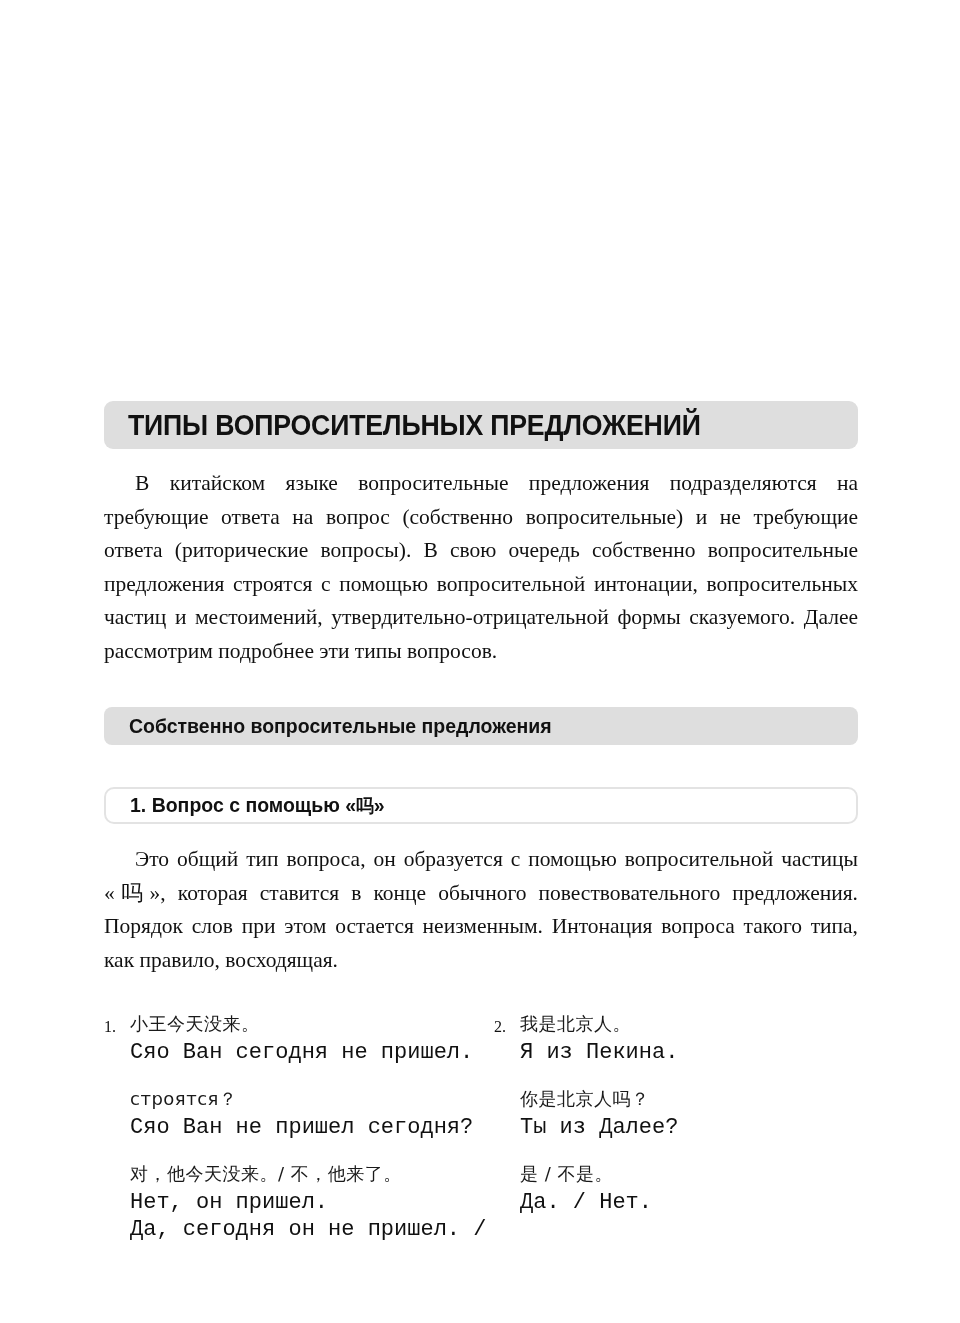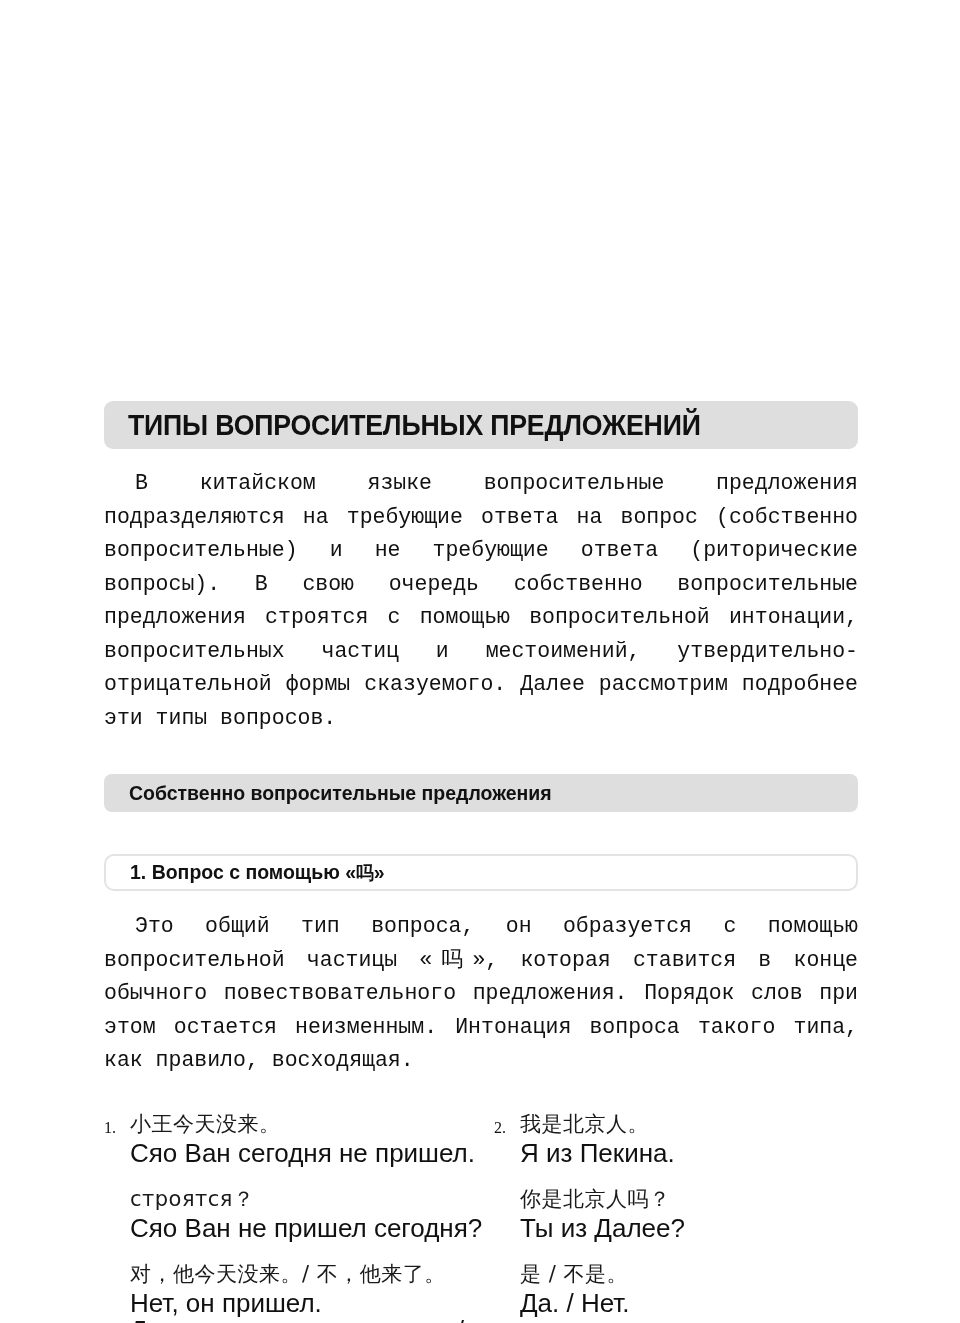--- a/index.html
+++ b/index.html
@@ -47,21 +47,21 @@
     font-size: 29px;
     letter-spacing: -0.2px;
     color: #111111;
     white-space: nowrap;
     transform: scaleX(0.92);
     transform-origin: left center;
   }
 
   
   .para {
-    font-family: Liberation Mono, monospace;
+    font-family: Liberation Serif, serif;
     font-size: 21.5px;
     line-height: 33.5px;
     text-align: justify;
     text-indent: 31px;
     color: #111111;
     margin: 0;
     hyphens: none;
   }
   .para-intro {
     margin-top: 18px;
@@ -142,29 +142,29 @@
     width: 26px;
     flex: 0 0 26px;
     padding-top: 4px;
     box-sizing: border-box;
   }
   .example-lines {
     flex: 1 1 auto;
   }
   .line-cjk {
     font-family: "DejaVu Sans", "Liberation Sans", sans-serif;
-    font-size: 21px;
+    font-size: 18px;
     line-height: 31px;
     color: #1a1a1a;
     white-space: nowrap;
     letter-spacing: 0.5px;
   }
   .line-ru {
-    font-family: Liberation Sans, sans-serif;
-    font-size: 26px;
+    font-family: Liberation Mono, monospace;
+    font-size: 22px;
     line-height: 27px;
     color: #111111;
     white-space: nowrap;
   }
   .group-gap {
     margin-top: 17px;
   }
 </style>
 </head>
 <body>

